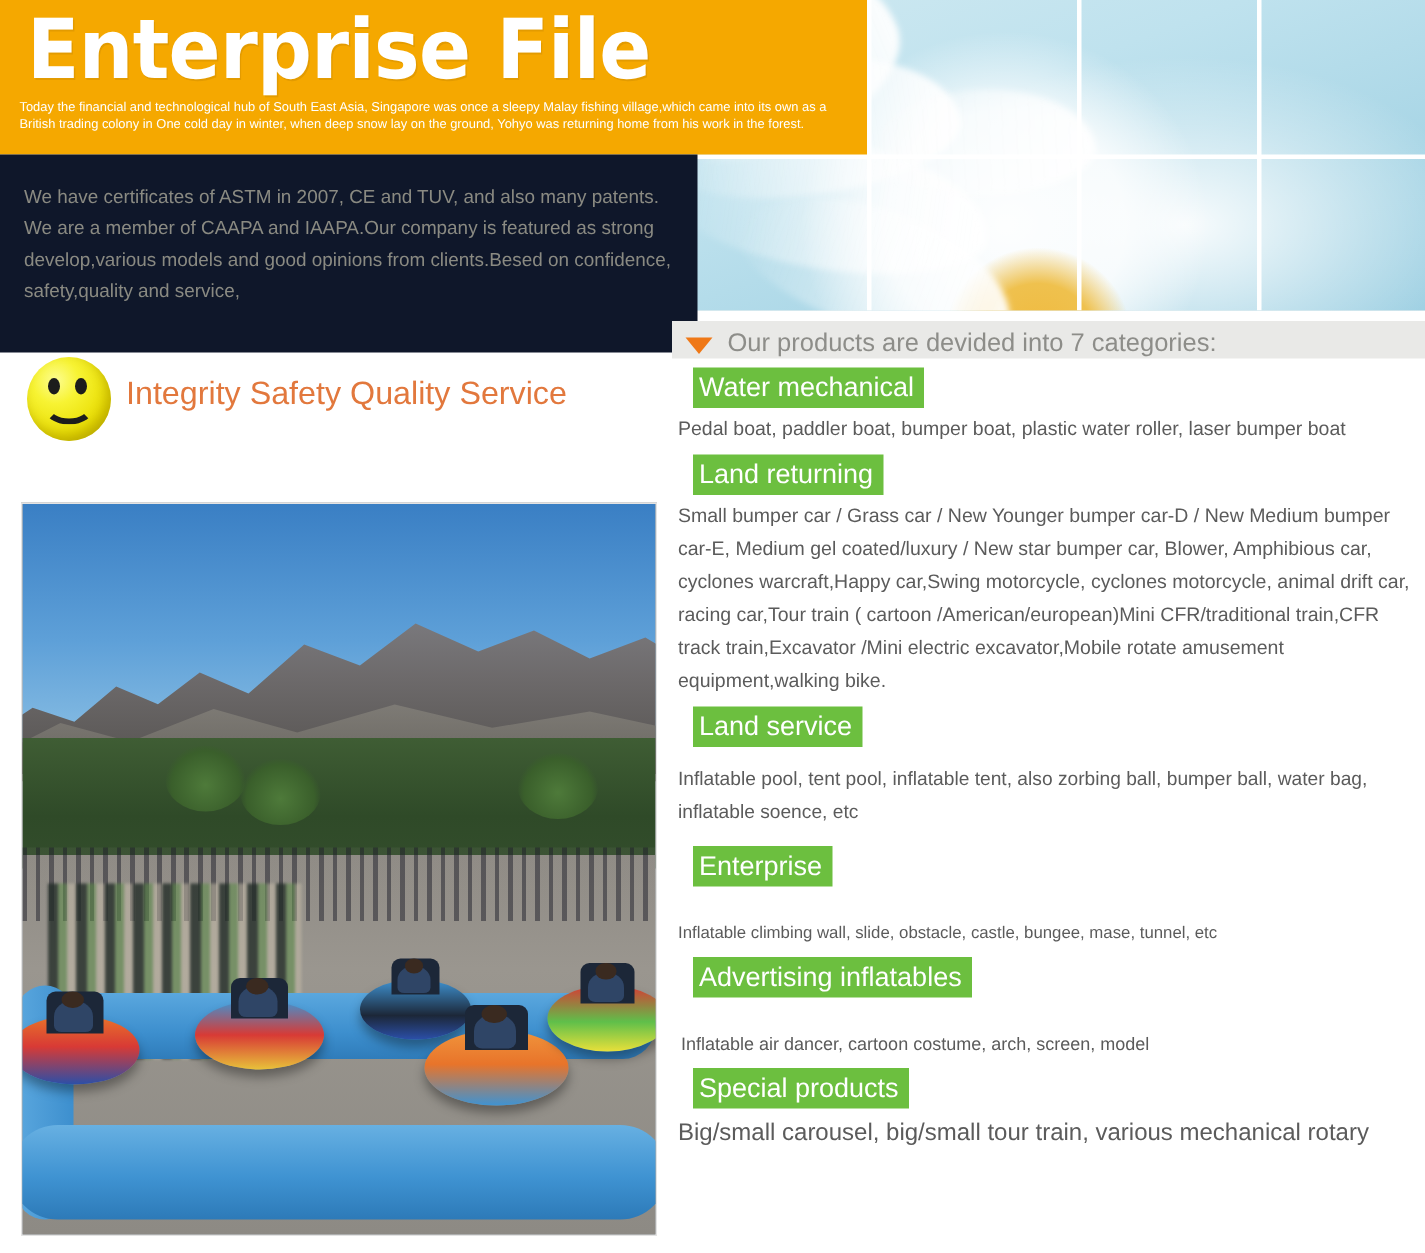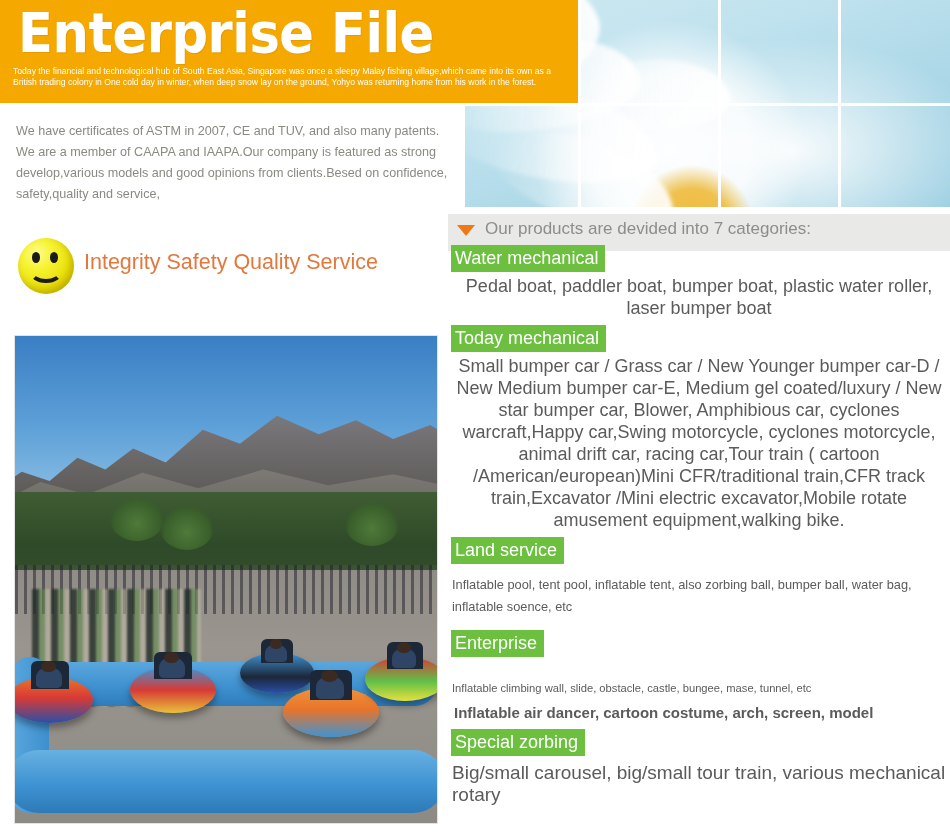--- a/index.html
+++ b/index.html
@@ -60,22 +60,22 @@
   .title-sub {
     position: absolute; left: 13px; top: 66px; width: 556px;
     font-size: 8.6px;
     line-height: 11.3px;
     color: #ffffff;
     font-family: Liberation Sans, sans-serif;
   }
 
   
   .cert-block {
-    position: absolute; left: 0; top: 103px; width: 465px; height: 104px;
-    background: #ffffff;
+    position: absolute; left: 0; top: 103px; width: 465px; height: 132px;
+    background: #0f172a;
   }
   .cert-text {
     position: absolute; left: 16px; top: 18px; width: 444px;
     font-size: 12.6px;
     line-height: 21px;
     color: #8a8a82;
     font-family: "Liberation Sans", sans-serif;
   }
 
   
@@ -190,21 +190,21 @@
     position: absolute; left: 40%; top: -34%; width: 17%; height: 24%;
     background: #3a2a20; border-radius: 50%;
   }
 
   
   .products {
     position: absolute; left: 448px; top: 214px; width: 502px; height: 621px;
     background: #ffffff;
   }
   .prod-header {
-    position: absolute; left: 0; top: 0; width: 502px; height: 37px;
+    position: absolute; left: 0; top: 0; width: 502px; height: 25px;
     background: #e9e9e7;
   }
   .prod-header .tri {
     position: absolute; left: 9px; top: 11px;
     width: 0; height: 0;
     border-left: 9px solid transparent;
     border-right: 9px solid transparent;
     border-top: 11px solid #ef7817;
   }
   .prod-header .htxt {
@@ -215,35 +215,35 @@
   }
   .cat-list { position: absolute; left: 0; top: 31px; width: 502px; }
   .cat { position: relative; }
   .cat-label {
     display: inline-block;
     background: #6cbf3f;
     color: #ffffff;
     font-size: 18px;
     line-height: 24px;
     padding: 1px 7px 2px 4px;
-    margin-left: 3px;
+    margin-left: 14px;
     font-family: "Liberation Sans", sans-serif;
     white-space: nowrap;
   }
   .cat-desc {
     color: #5b5b5b;
     font-family: "Liberation Sans", sans-serif;
     padding-left: 4px;
     padding-right: 4px;
   }
-  .d-normal { font-size: 18px; line-height: 22px; margin: 3px 0 6px; text-align: center; }
+  .d-normal { font-size: 13px; line-height: 22px; margin: 3px 0 6px; }
   .d-spaced { font-size: 12.8px; line-height: 22px; margin: 10px 0 12px; }
   .d-small  { font-size: 11.2px; line-height: 19px; margin: 22px 0 6px; }
-  .d-tiny   { font-size: 15px; line-height: 18px; margin: 6px 0 7px; padding-left: 6px; font-weight: bold; }
-  .d-big    { font-size: 19px; line-height: 22px; margin: 6px 0 4px; }
+  .d-tiny   { font-size: 12px; line-height: 18px; margin: 22px 0 7px; padding-left: 6px; }
+  .d-big    { font-size: 16px; line-height: 22px; margin: 6px 0 4px; }
 </style>
 </head>
 <body>
 
 <div class="page">
 
   <div class="top-region">
 
     <div class="flower-mosaic">
       <div class="petal" style="left:-40px; top:-20px; width:180px; height:120px; transform:rotate(-22deg);"></div>
@@ -327,40 +327,41 @@
     </div>
 
     <div class="cat-list">
 
       <div class="cat">
         <span class="cat-label">Water mechanical</span>
         <div class="cat-desc d-normal">Pedal boat, paddler boat, bumper boat, plastic water roller, laser bumper boat</div>
       </div>
 
       <div class="cat">
-        <span class="cat-label">Today mechanical</span>
+        <span class="cat-label">Land returning</span>
         <div class="cat-desc d-normal">Small bumper car / Grass car / New Younger  bumper car-D / New Medium bumper car-E, Medium gel coated/luxury / New star bumper car, Blower, Amphibious car, cyclones warcraft,Happy car,Swing motorcycle, cyclones motorcycle, animal drift car, racing car,Tour train ( cartoon /American/european)Mini CFR/traditional train,CFR track train,Excavator /Mini electric excavator,Mobile rotate amusement equipment,walking bike.</div>
       </div>
 
 
       <div class="cat">
         <span class="cat-label">Land service</span>
         <div class="cat-desc d-spaced">Inflatable pool, tent pool, inflatable tent, also zorbing ball, bumper ball, water bag, inflatable soence, etc</div>
       </div>
 
       <div class="cat">
         <span class="cat-label">Enterprise</span>
         <div class="cat-desc d-small">Inflatable climbing wall, slide, obstacle, castle, bungee, mase, tunnel, etc</div>
       </div>
 
       <div class="cat">
+        <span class="cat-label">Advertising inflatables</span>
         <div class="cat-desc d-tiny">Inflatable air dancer, cartoon costume, arch, screen, model</div>
       </div>
 
       <div class="cat">
-        <span class="cat-label">Special zorbing</span>
+        <span class="cat-label">Special products</span>
         <div class="cat-desc d-big">Big/small carousel, big/small tour train, various mechanical rotary</div>
       </div>
 
     </div>
   </div>
 
 </div>
 
 </body></html>

